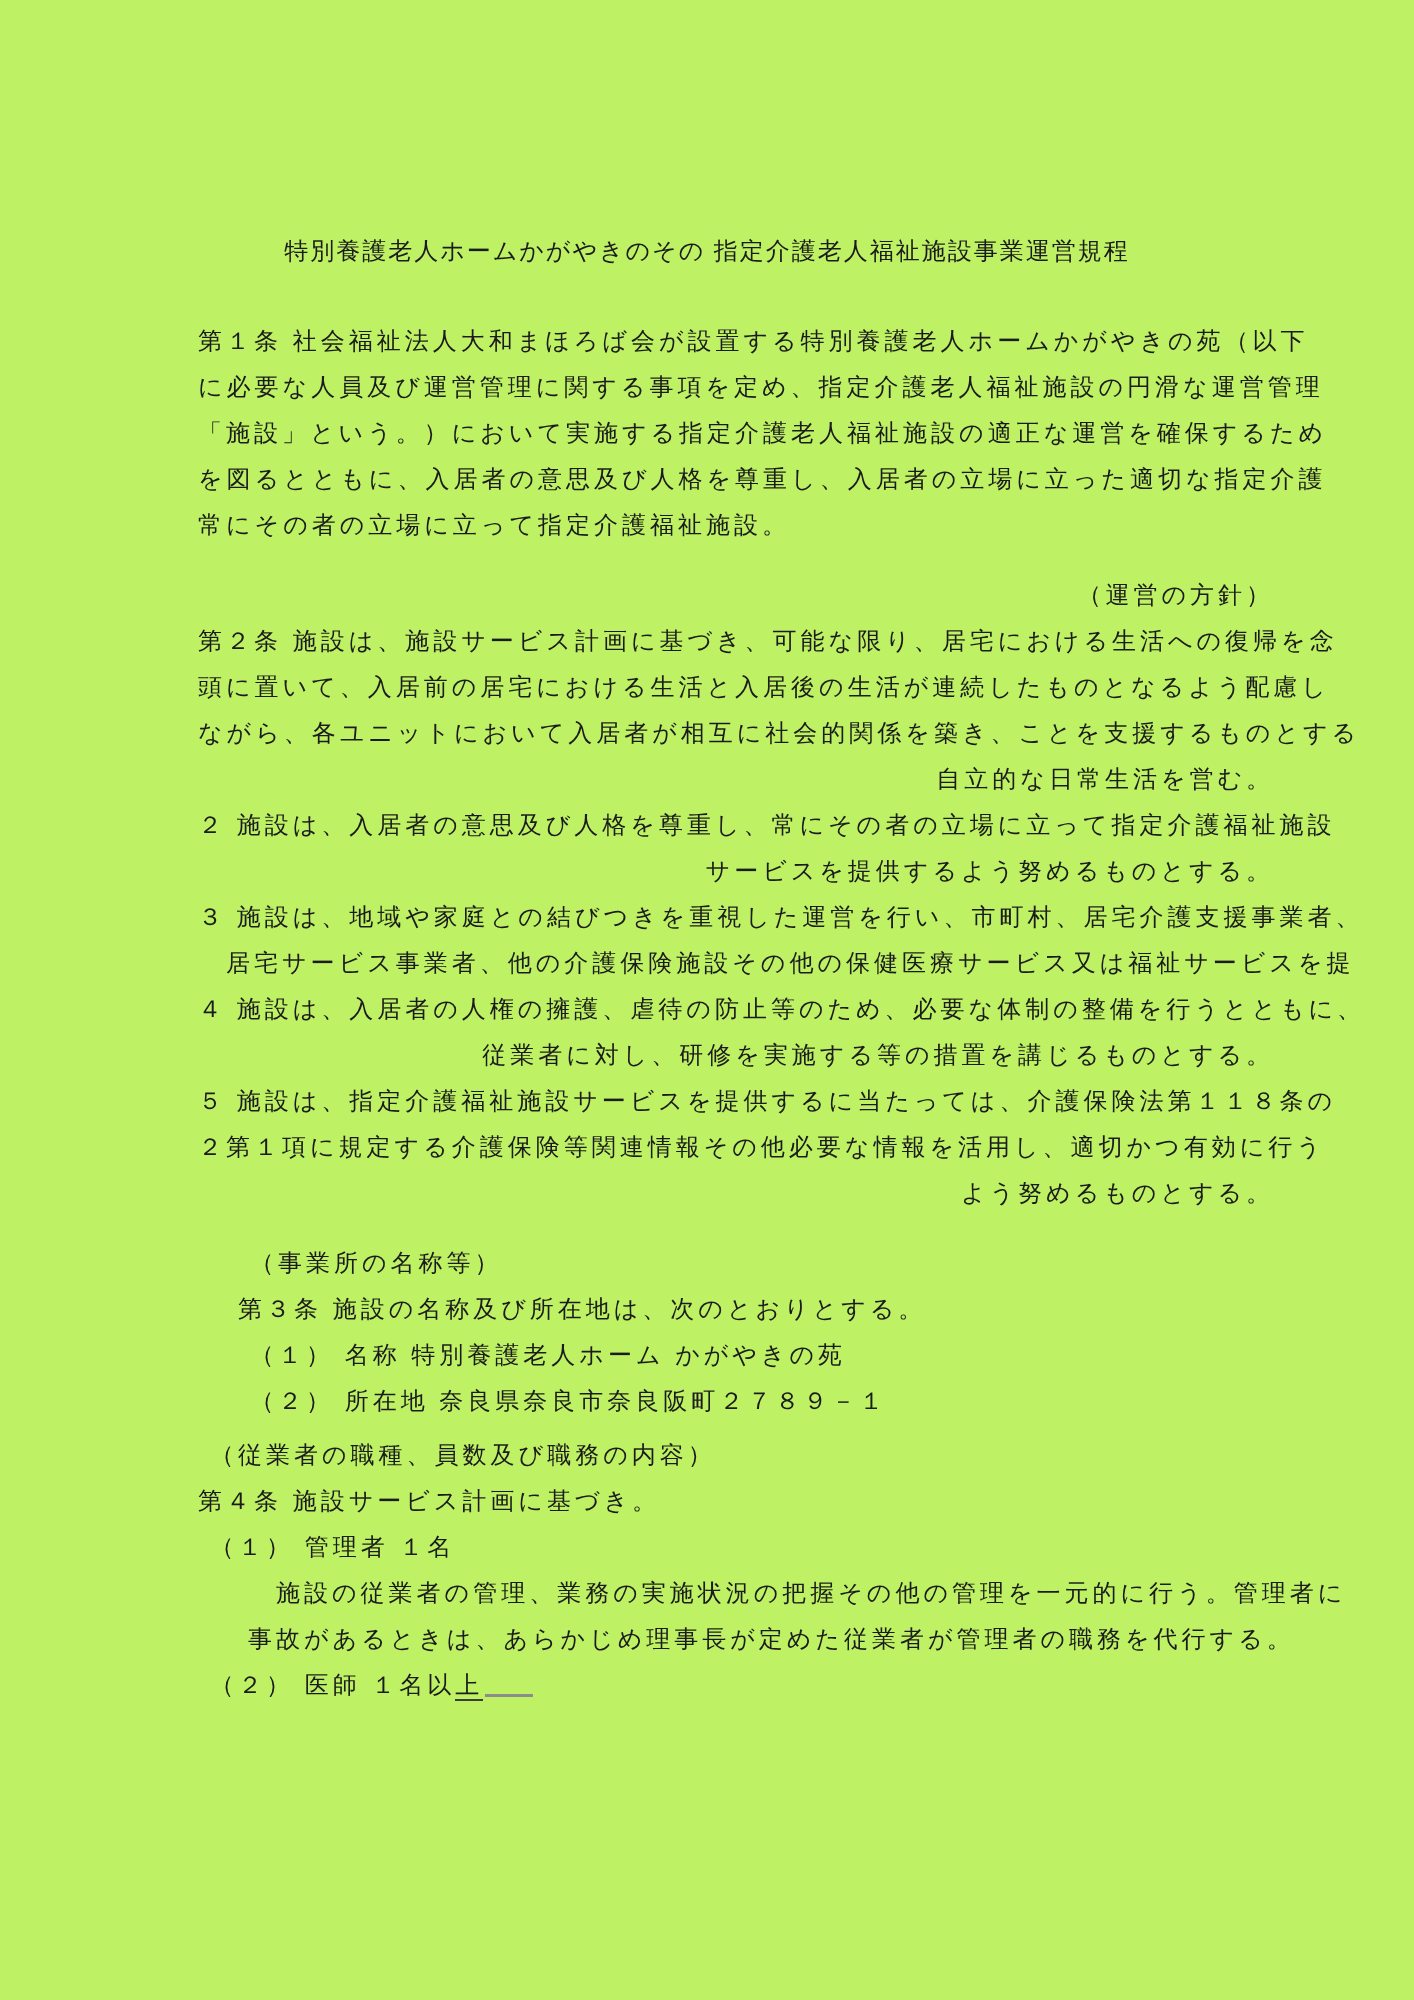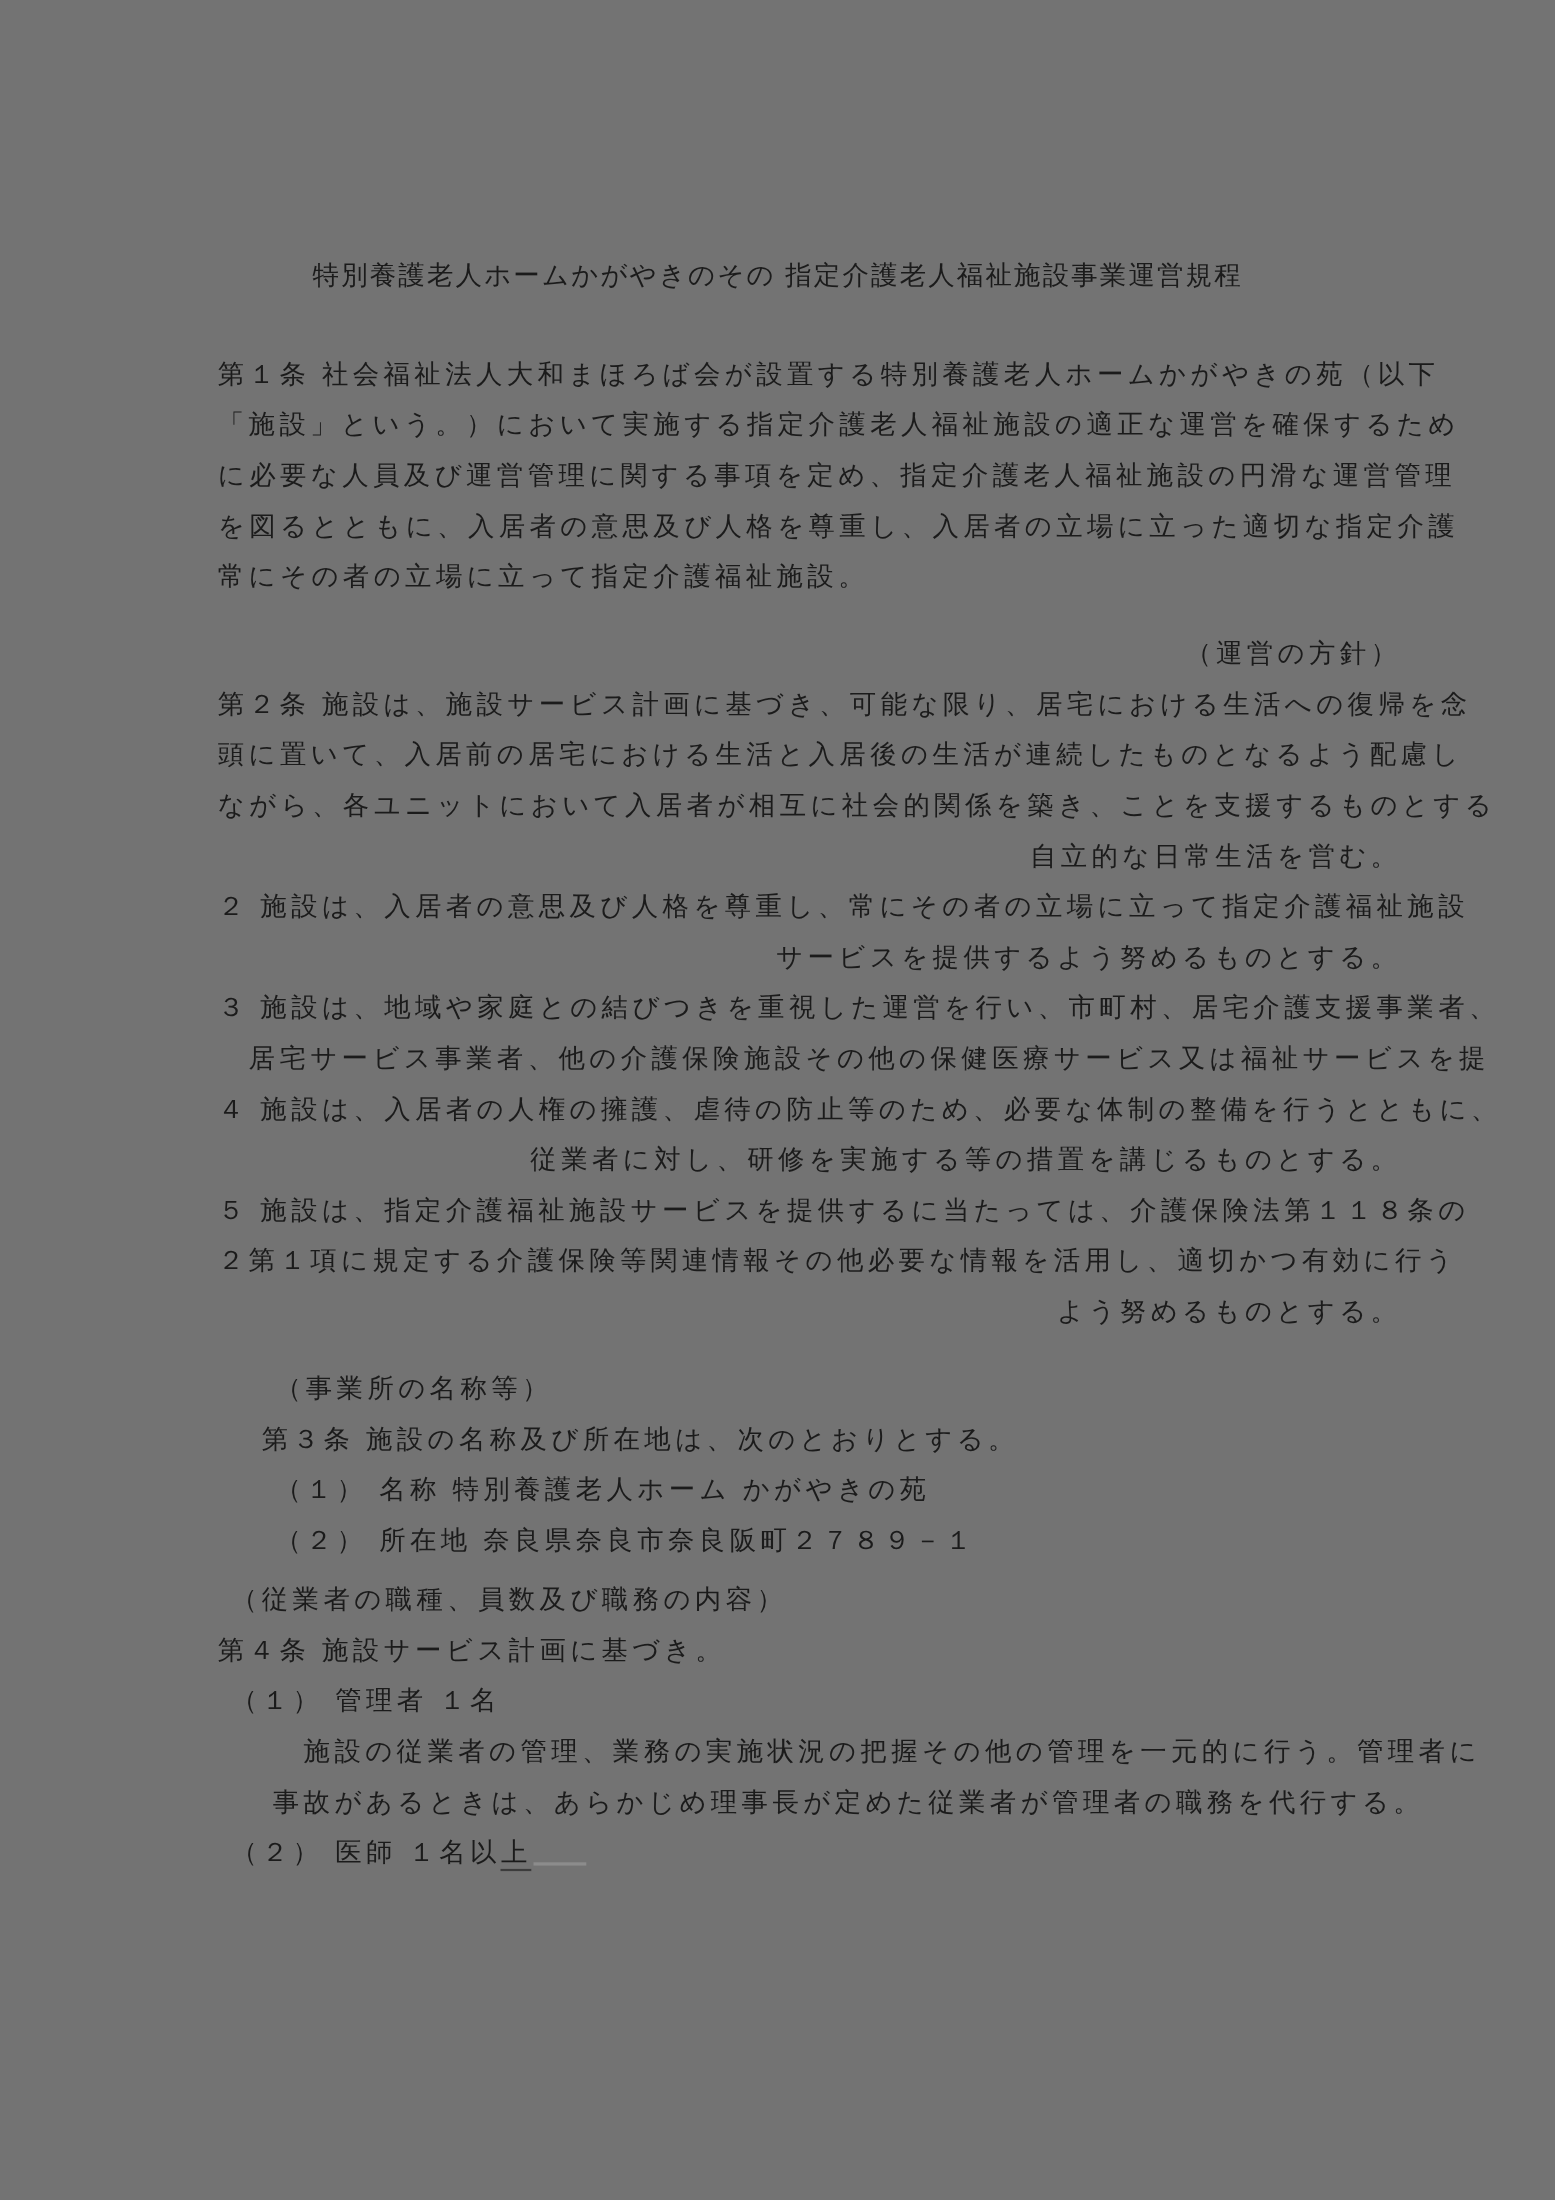--- a/index.html
+++ b/index.html
@@ -1,19 +1,19 @@
 <!DOCTYPE html>
 <html lang="ja"><head>
 <meta charset="utf-8">
 <style>
   html,body{margin:0;padding:0;background:#ffffff;}
   .page{
     position:relative;
     width:1414px;height:2000px;
-    background:#737373;
+    background:#bef264;
     box-sizing:border-box;
     padding:228px 140px 0 198px;
     font-family:"Liberation Sans","DejaVu Sans",sans-serif;
     color:#1b1b1b;
     font-size:24px;
     letter-spacing:4px;
     overflow:hidden;
   }
   .title{
     height:46px;line-height:46px;
@@ -48,22 +48,22 @@
 </style>
 </head>
 <body>
 
 <div class="page">
 
   <div class="title">特別養護老人ホームかがやきのその 指定介護老人福祉施設事業運営規程</div>
 
   <section class="sec sec-a">
     <div class="line">第１条 社会福祉法人大和まほろば会が設置する特別養護老人ホームかがやきの苑（以下</div>
+    <div class="line">に必要な人員及び運営管理に関する事項を定め、指定介護老人福祉施設の円滑な運営管理</div>
     <div class="line">「施設」という。）において実施する指定介護老人福祉施設の適正な運営を確保するため</div>
-    <div class="line">に必要な人員及び運営管理に関する事項を定め、指定介護老人福祉施設の円滑な運営管理</div>
     <div class="line">を図るとともに、入居者の意思及び人格を尊重し、入居者の立場に立った適切な指定介護</div>
     <div class="line">常にその者の立場に立って指定介護福祉施設。</div>
   </section>
 
   <section class="sec sec-b">
     <div class="line head">（運営の方針）</div>
     <div class="line">第２条 施設は、施設サービス計画に基づき、可能な限り、居宅における生活への復帰を念</div>
     <div class="line">頭に置いて、入居前の居宅における生活と入居後の生活が連続したものとなるよう配慮し</div>
     <div class="line">ながら、各ユニットにおいて入居者が相互に社会的関係を築き、ことを支援するものとする</div>
     <div class="line">自立的な日常生活を営む。</div>

